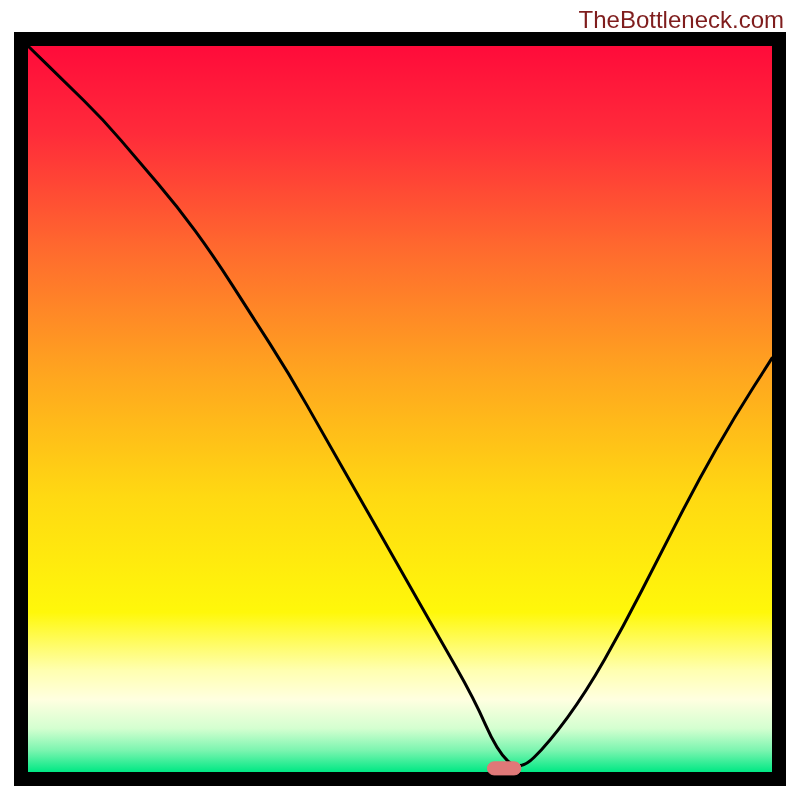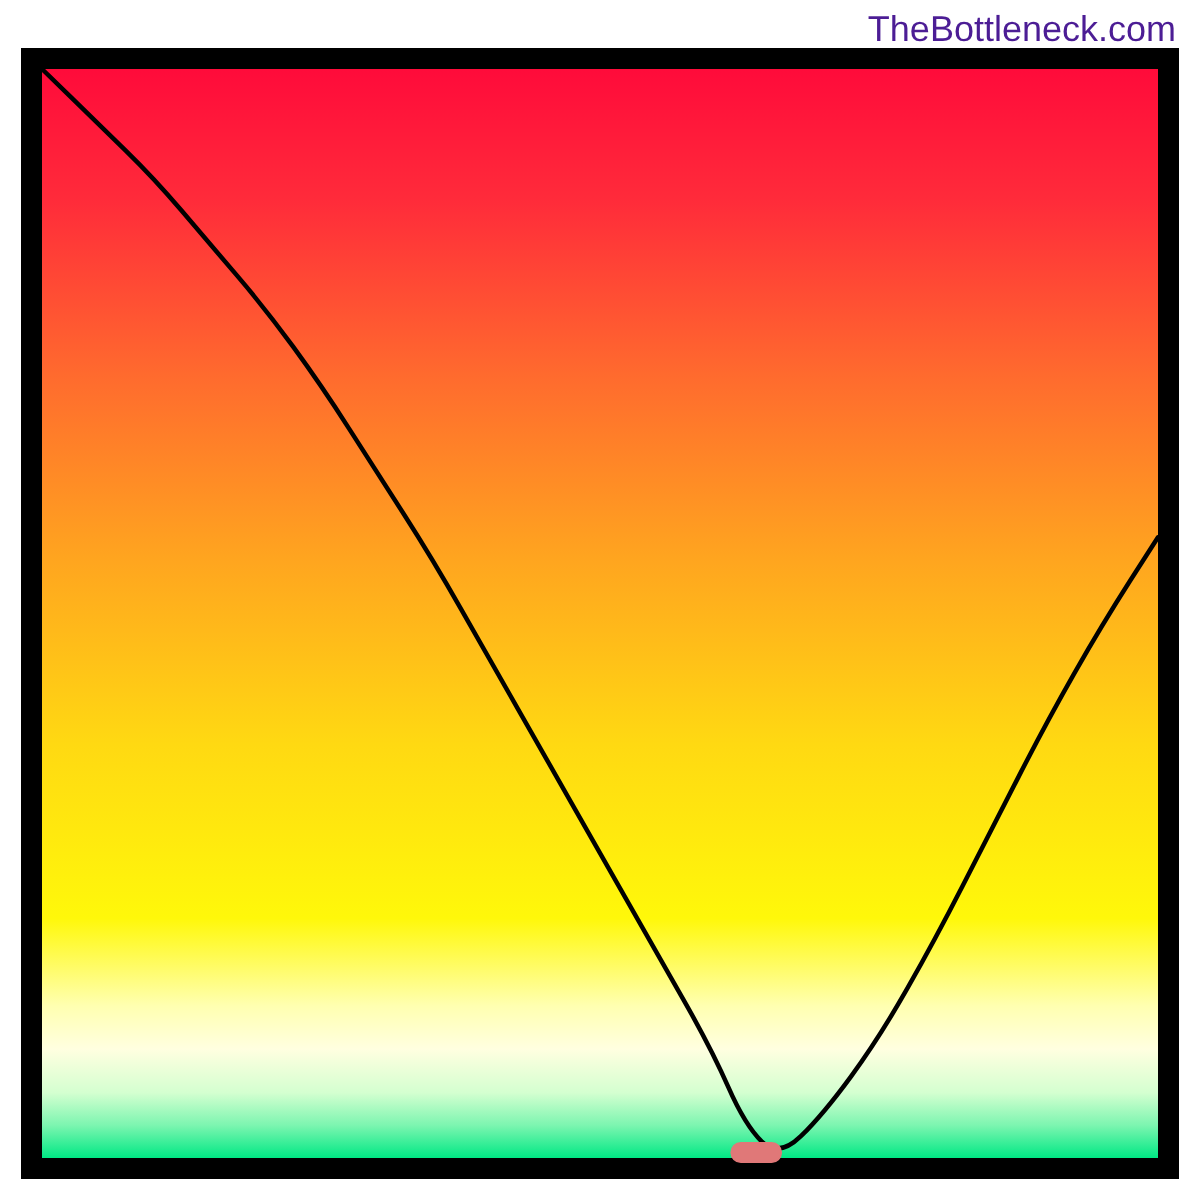--- a/index.html
+++ b/index.html
@@ -10,21 +10,21 @@
   }
   .chart-wrap {
     position: relative;
     width: 800px;
     height: 800px;
   }
   .watermark {
     position: absolute;
     top: 6px;
     right: 16px;
-    color: #4c1d95;
+    color: #7f1d1d;
     font-size: 24px;
     font-family: Arial, Helvetica, sans-serif;
     letter-spacing: 0px;
   }
   svg {
     display: block;
   }
 </style>
 </head>
 <body>

